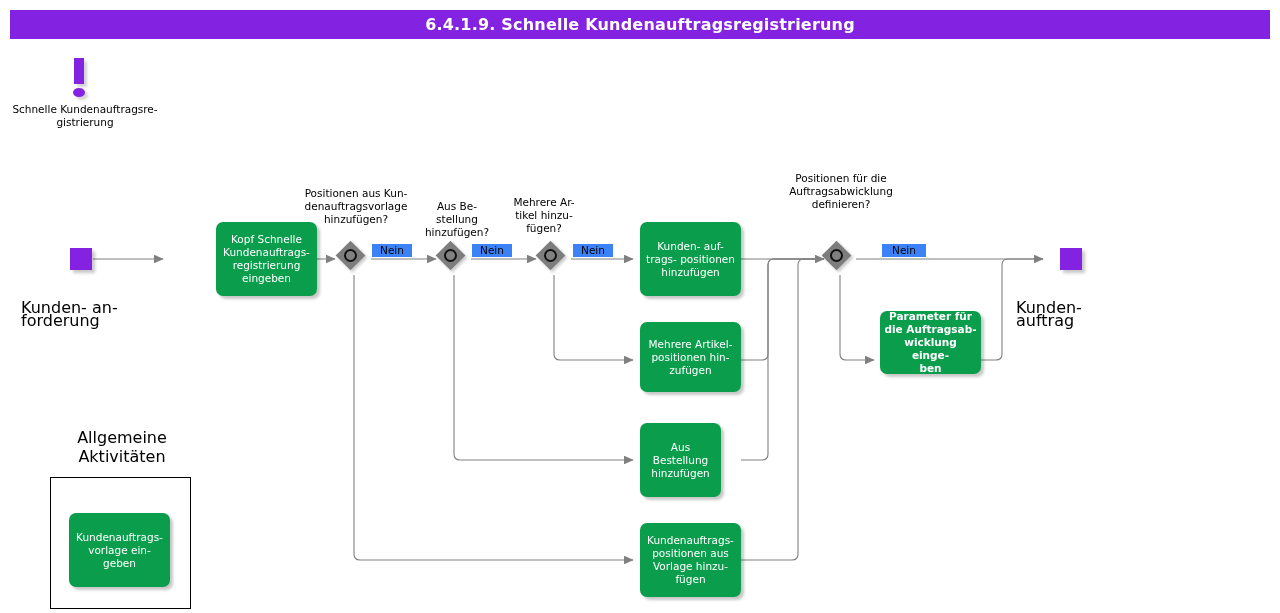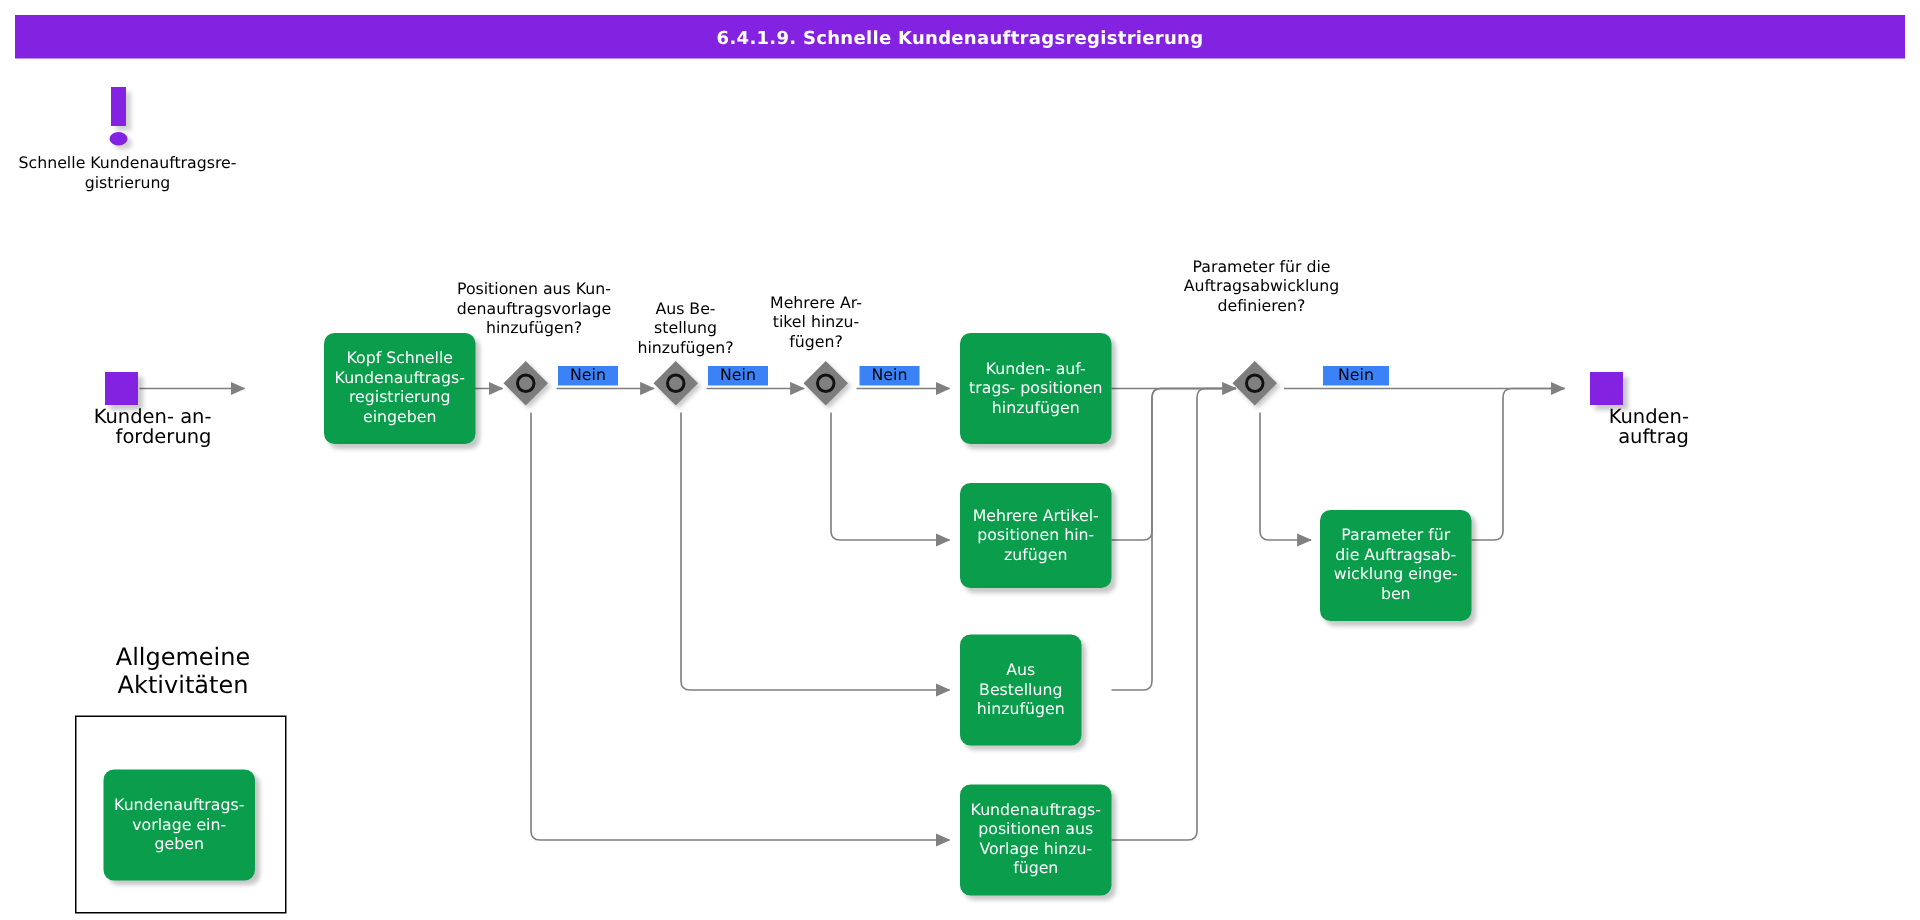--- a/index.html
+++ b/index.html
@@ -7,21 +7,21 @@
     width:1280px;height:613px;
     background:#ffffff;
     font-family:"DejaVu Sans", sans-serif;
     position:relative;
     overflow:hidden;
   }
   #titlebar{
     position:absolute;left:10px;top:10px;width:1260px;height:29px;
     background:#8322e0;
     color:#ffffff;
-    font-size:12px;font-weight:bold;
+    font-size:16px;font-weight:bold;
     display:flex;align-items:center;justify-content:center;
     letter-spacing:.2px;
   }
   .svg-layer{position:absolute;left:0;top:0;width:1280px;height:613px;}
 
   
   .fnode{
     position:absolute;
     background:#0a9d4c;
     border-radius:7px;
@@ -34,22 +34,22 @@
     box-sizing:border-box;
     padding:2px 4px;
     white-space:pre-line;
   }
   
   .evt{
     position:absolute;width:22px;height:22px;background:#8322e0;
     box-shadow:3px 3px 3px rgba(0,0,0,.22);
   }
   .evt-label{
-    position:absolute;font-size:13px;line-height:13px;color:#000;
-    text-align:right;white-space:pre-line;
+    position:absolute;font-size:16px;line-height:13px;color:#000;
+    text-align:left;white-space:pre-line;margin-top:29px;
   }
   
   .gw{position:absolute;width:30px;height:30px;}
   .gw .dsh{
     position:absolute;left:3px;top:3px;width:21px;height:21px;
     background:#9a9a9a;transform:rotate(45deg);
     filter:blur(1.5px);opacity:.55;
   }
   .gw .dia{
     position:absolute;left:1px;top:1px;width:21px;height:21px;
@@ -164,21 +164,21 @@
 zufügen</div>
 
 <div class="fnode" style="left:640px;top:423px;width:81px;height:74px;">Aus Bestellung
 hinzufügen</div>
 
 <div class="fnode" style="left:640px;top:523px;width:101px;height:74px;">Kundenauftrags-
 positionen  aus
 Vorlage  hinzu-
 fügen</div>
 
-<div class="fnode" style="left:880px;top:340px;width:101px;height:74px;">Parameter für
+<div class="fnode" style="left:880px;top:311px;width:101px;height:63px;font-weight:bold;">Parameter für
 die  Auftragsab-
 wicklung  einge-
 ben</div>
 
 <div class="gw" style="left:339px;top:244px;">
   <div class="dsh"></div>
   <div class="dia"></div>
   <div class="ring"></div>
 </div>
 <div class="dlabel" style="left:281px;top:187px;width:150px;">Positionen  aus  Kun-
@@ -204,21 +204,21 @@
 <div class="dlabel" style="left:500px;top:196px;width:88px;">Mehrere Ar-
 tikel hinzu-
 fügen?</div>
 <div class="edgelabel" style="left:573px;top:244px;width:36px;">Nein</div>
 
 <div class="gw" style="left:825px;top:244px;">
   <div class="dsh"></div>
   <div class="dia"></div>
   <div class="ring"></div>
 </div>
-<div class="dlabel" style="left:770px;top:172px;width:142px;">Parameter  für die
+<div class="dlabel" style="left:770px;top:172px;width:142px;">Positionen  für die
 Auftragsabwicklung
 definieren?</div>
 <div class="edgelabel" style="left:882px;top:244px;width:40px;">Nein</div>
 
 <div id="group-frame-label">Allgemeine
 Aktivitäten</div>
 <div id="group-frame"></div>
 <div class="fnode" style="left:69px;top:513px;width:101px;height:74px;">Kundenauftrags-
 vorlage     ein-
 geben</div>

